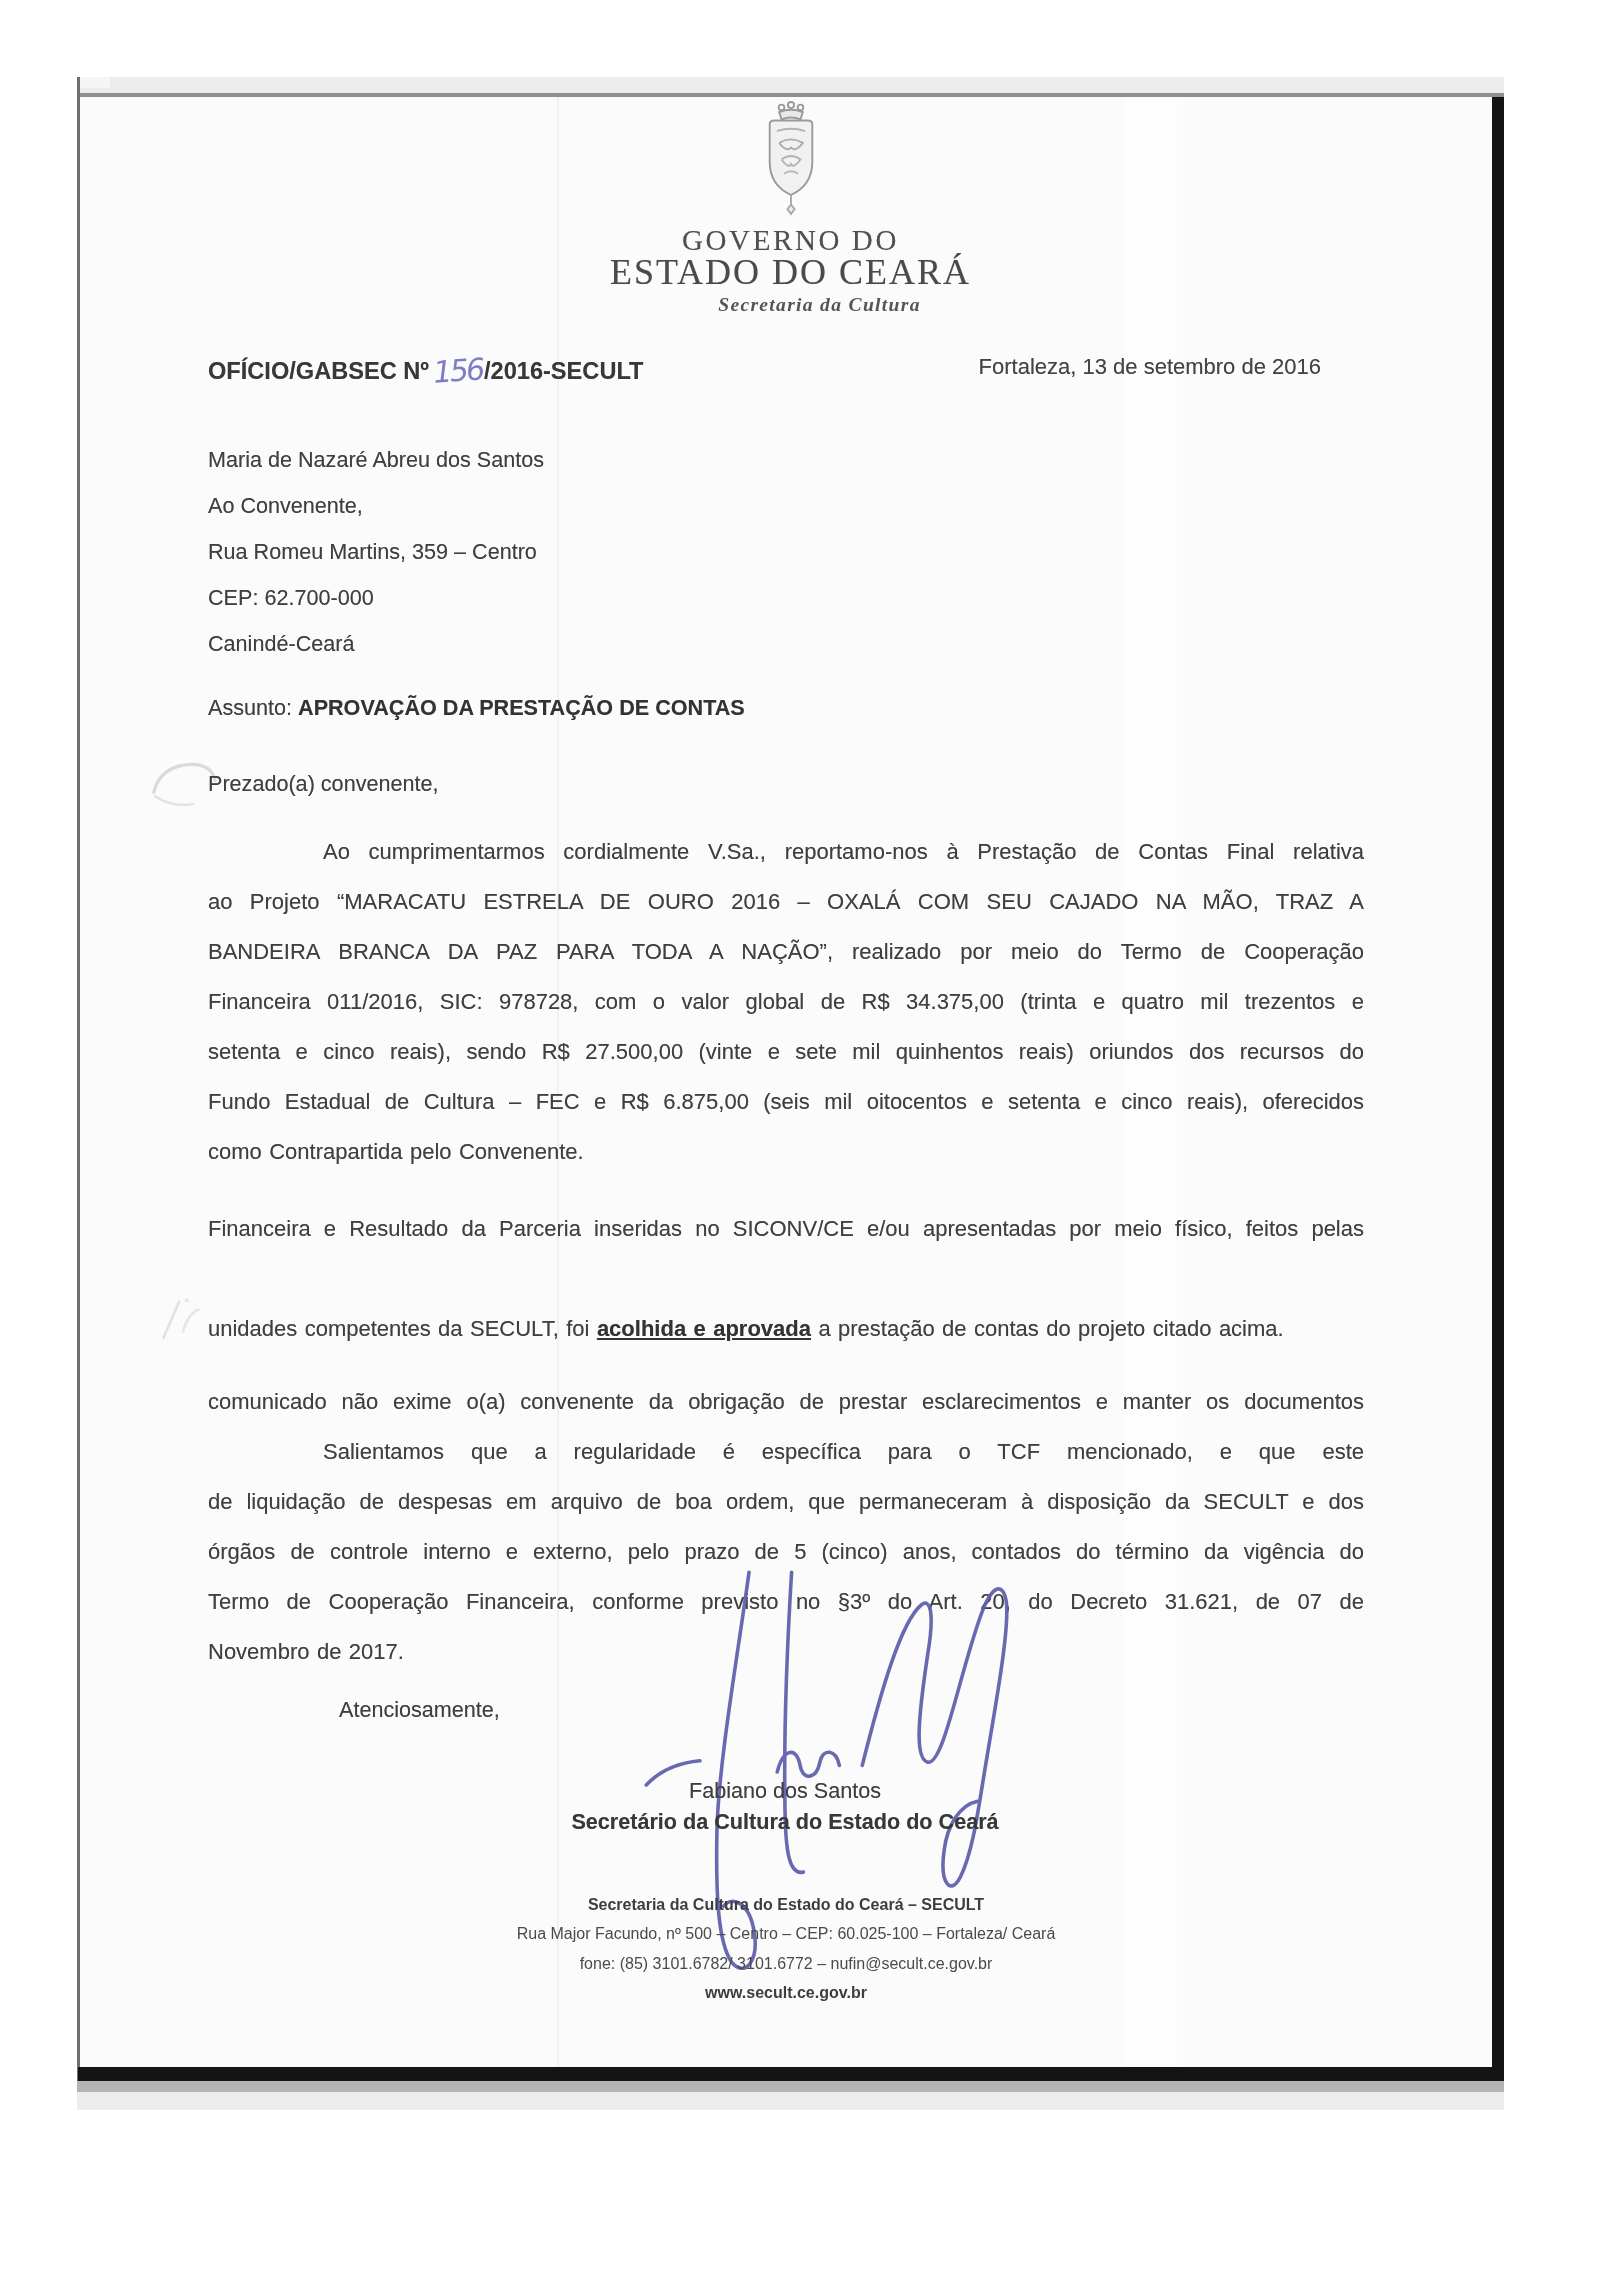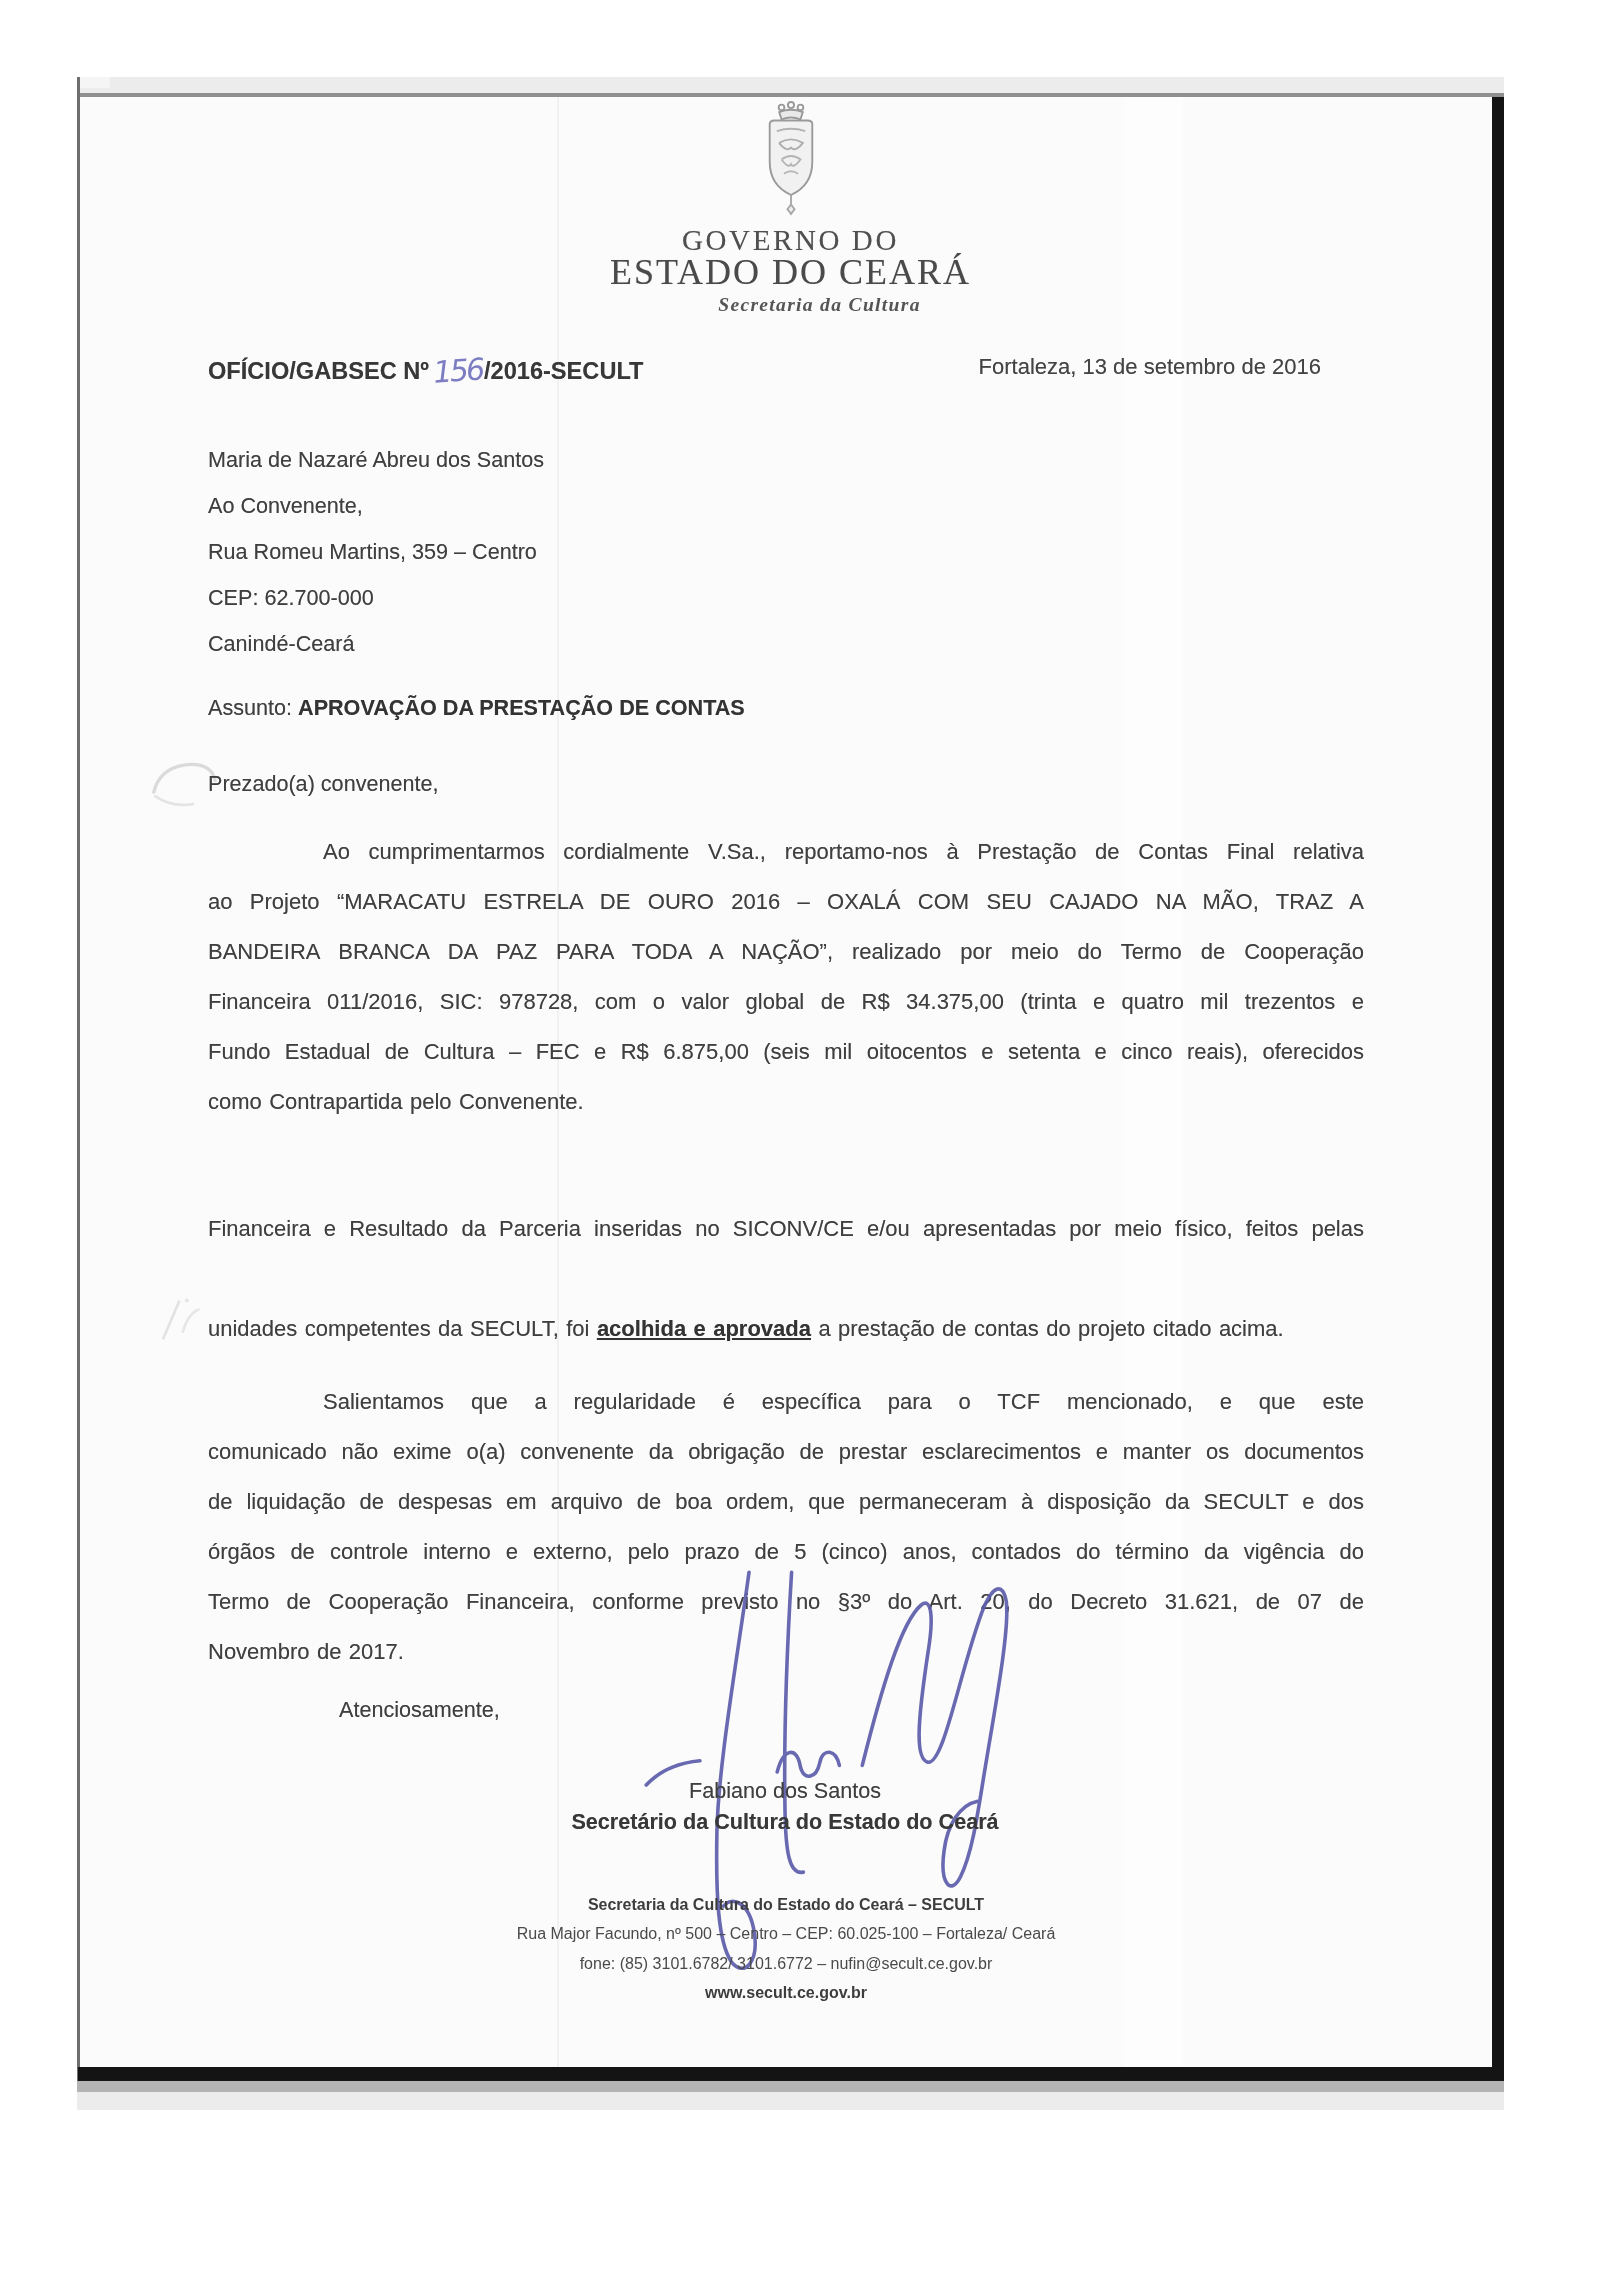--- a/index.html
+++ b/index.html
@@ -150,38 +150,39 @@
   </svg>
 
   <div class="salutation doc-text">Prezado(a) convenente,</div>
 
   <div class="para p1 doc-text">
 
   <div class="p-line indent">Ao cumprimentarmos cordialmente V.Sa., reportamo-nos à Prestação de Contas Final relativa</div>
       <div class="p-line">ao Projeto “MARACATU ESTRELA DE OURO 2016 – OXALÁ COM SEU CAJADO NA MÃO, TRAZ A</div>
       <div class="p-line">BANDEIRA BRANCA DA PAZ PARA TODA A NAÇÃO”, realizado por meio do Termo de Cooperação</div>
       <div class="p-line">Financeira 011/2016, SIC: 978728, com o valor global de R$ 34.375,00 (trinta e quatro mil trezentos e</div>
+      <div class="p-line">setenta e cinco reais), sendo R$ 27.500,00 (vinte e sete mil quinhentos reais) oriundos dos recursos do</div>
       <div class="p-line">Fundo Estadual de Cultura – FEC e R$ 6.875,00 (seis mil oitocentos e setenta e cinco reais), oferecidos</div>
       <div class="p-line last">como Contrapartida pelo Convenente.</div>
     </div>
 
   <div class="para p2 doc-text">
 
       <div class="p-line">Financeira e Resultado da Parceria inseridas no SICONV/CE e/ou apresentadas por meio físico, feitos pelas</div>
     </div>
   <div class="para doc-text" style="top:1239px;">
     <div class="p-line last">
       <span>unidades competentes da SECULT, foi </span><span class="emph">acolhida e aprovada</span><span> a prestação de contas do projeto citado acima.</span>
     </div>
   </div>
 
   <div class="para p3 doc-text">
 
-  <div class="p-line indent">Salientamos que a regularidade é específica para o TCF mencionado, e que este</div>
-      <div class="p-line">comunicado não exime o(a) convenente da obrigação de prestar esclarecimentos e manter os documentos</div>
+  <div class="p-line">comunicado não exime o(a) convenente da obrigação de prestar esclarecimentos e manter os documentos</div>
+      <div class="p-line indent">Salientamos que a regularidade é específica para o TCF mencionado, e que este</div>
       <div class="p-line">de liquidação de despesas em arquivo de boa ordem, que permaneceram à disposição da SECULT e dos</div>
       <div class="p-line">órgãos de controle interno e externo, pelo prazo de 5 (cinco) anos, contados do término da vigência do</div>
       <div class="p-line">Termo de Cooperação Financeira, conforme previsto no §3º do Art. 20, do Decreto 31.621, de 07 de</div>
       <div class="p-line last">Novembro de 2017.</div>
     </div>
 
   <div class="valediction doc-text">Atenciosamente,</div>
 
   <svg class="signature-svg" viewBox="0 0 620 640">
     <g fill="none" stroke="#5d5dab" stroke-width="5.5" stroke-linecap="round" opacity="0.92">

